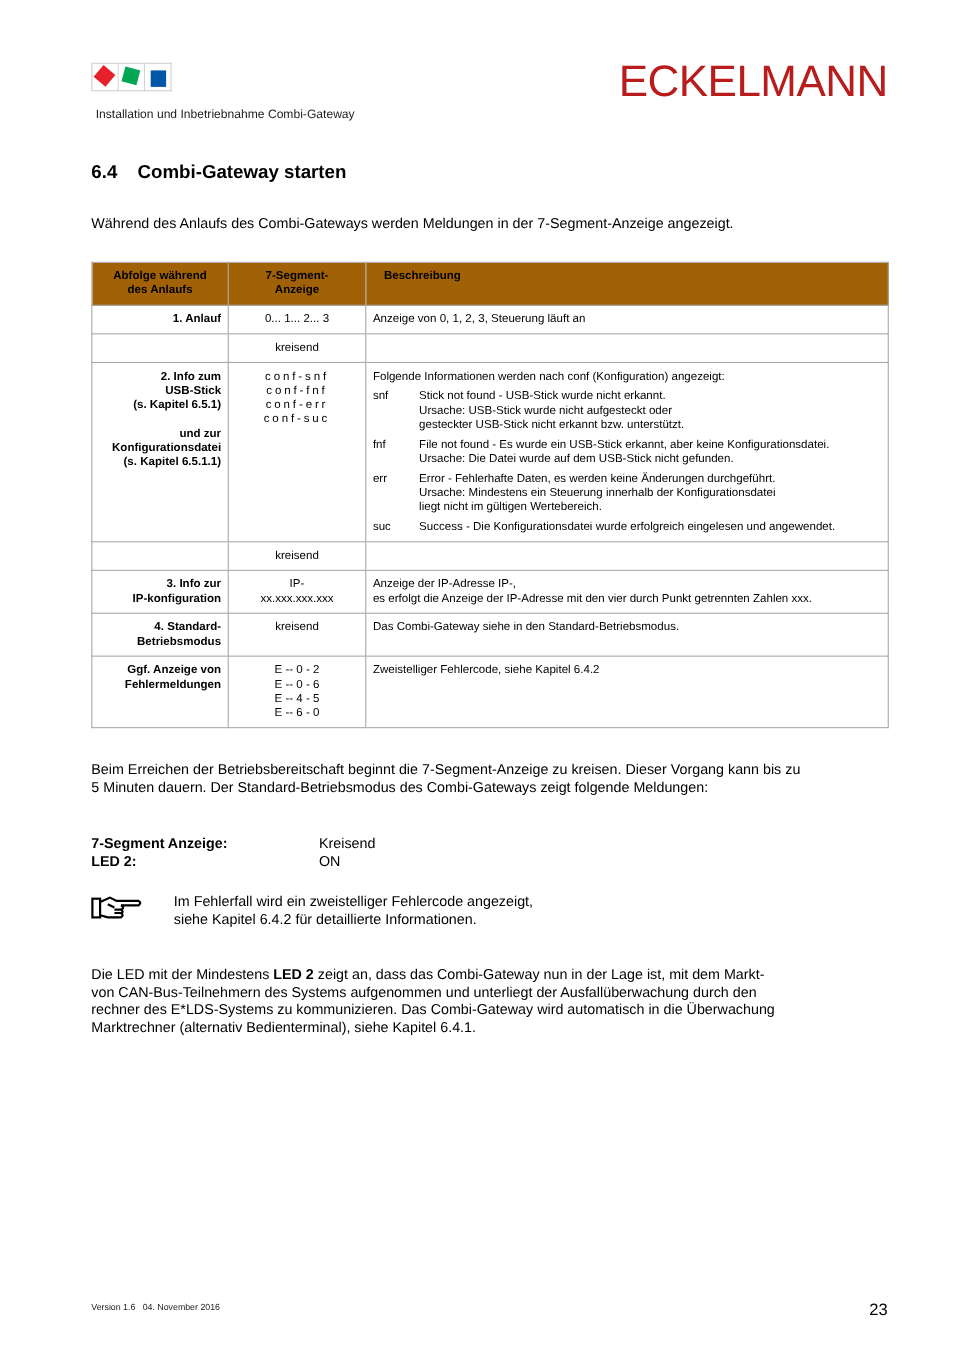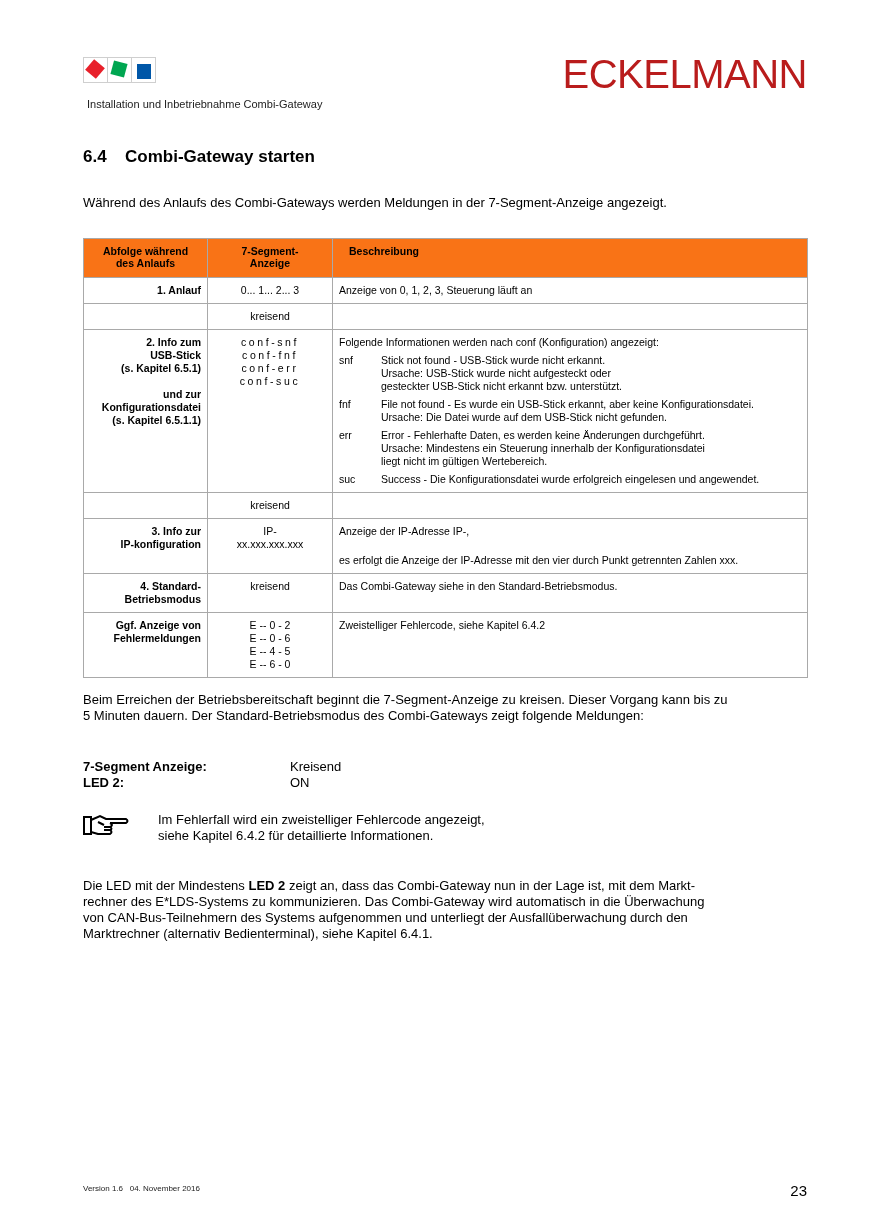--- a/index.html
+++ b/index.html
@@ -17,21 +17,21 @@
 
   .doc-subtitle { position: absolute; left: 87px; top: 98px; font-size: 11px; color: #222; }
 
   .section-title { position: absolute; left: 83px; top: 147px; font-size: 17px; font-weight: bold; }
   .section-title .num { display: inline-block; width: 42px; }
 
   .intro { position: absolute; left: 83px; top: 195px; font-size: 13px; }
 
   table.seq { position: absolute; left: 83px; top: 238px; width: 725px; border-collapse: collapse; font-size: 10.5px; }
   table.seq th, table.seq td { border: 1px solid #a9a9a9; vertical-align: top; padding: 6px 6px; }
-  table.seq th { background: #f97316; font-weight: bold; height: 26px; }
+  table.seq th { background: #a16207; font-weight: bold; height: 26px; }
   table.seq th.c1, table.seq th.c2 { text-align: center; }
   table.seq th.c3 { text-align: left; padding-left: 16px; }
   table.seq td.c1 { width: 111px; text-align: right; font-weight: bold; line-height: 13px; }
   table.seq td.c2 { width: 112px; text-align: center; line-height: 13px; }
   table.seq td.c3 { text-align: left; line-height: 13px; }
   .spaced { letter-spacing: 2.6px; }
   .gap { height: 13px; }
   .defrow { display: flex; margin-top: 5px; }
   .defrow .k { width: 42px; flex: none; }
   .defrow .v { flex: 1; }
@@ -159,21 +159,21 @@
       <td class="c1">
         <div>3. Info zur</div>
         <div>IP-konfiguration</div>
       </td>
       <td class="c2">
         <div>IP-</div>
         <div>xx.xxx.xxx.xxx</div>
       </td>
       <td class="c3">
         <div>Anzeige der IP-Adresse IP-,</div>
-        <div style="margin-top:16px">es erfolgt die Anzeige der IP-Adresse mit den vier durch Punkt getrennten Zahlen xxx.</div>
+        <div style="margin-top:0">es erfolgt die Anzeige der IP-Adresse mit den vier durch Punkt getrennten Zahlen xxx.</div>
       </td>
     </tr>
     <tr>
       <td class="c1">
         <div>4. Standard-</div>
         <div>Betriebsmodus</div>
       </td>
       <td class="c2">
           <div>kreisend</div>
         </td>
@@ -215,19 +215,19 @@
     <path d="M16 10 L22 13"></path>
   </g>
 </svg>
 <div class="hint-text">
   <div>Im Fehlerfall wird ein zweistelliger Fehlercode angezeigt,</div>
   <div>siehe Kapitel 6.4.2 für detaillierte Informationen.</div>
 </div>
 
 <div class="para" style="top:878px">
   <div><span>Die LED mit der Mindestens </span><b>LED 2</b><span> zeigt an, dass das Combi-Gateway nun in der Lage ist, mit dem Markt-</span></div>
+  <div>von CAN-Bus-Teilnehmern des Systems aufgenommen und unterliegt der Ausfallüberwachung durch den</div>
   <div>rechner des E*LDS-Systems zu kommunizieren. Das Combi-Gateway wird automatisch in die Überwachung</div>
-  <div>von CAN-Bus-Teilnehmern des Systems aufgenommen und unterliegt der Ausfallüberwachung durch den</div>
   <div>Marktrechner (alternativ Bedienterminal), siehe Kapitel 6.4.1.</div>
 </div>
 
 <div class="footer-left" style="white-space:pre">Version 1.6   04. November 2016</div>
 <div class="footer-right">23</div>
 
 </body></html>

